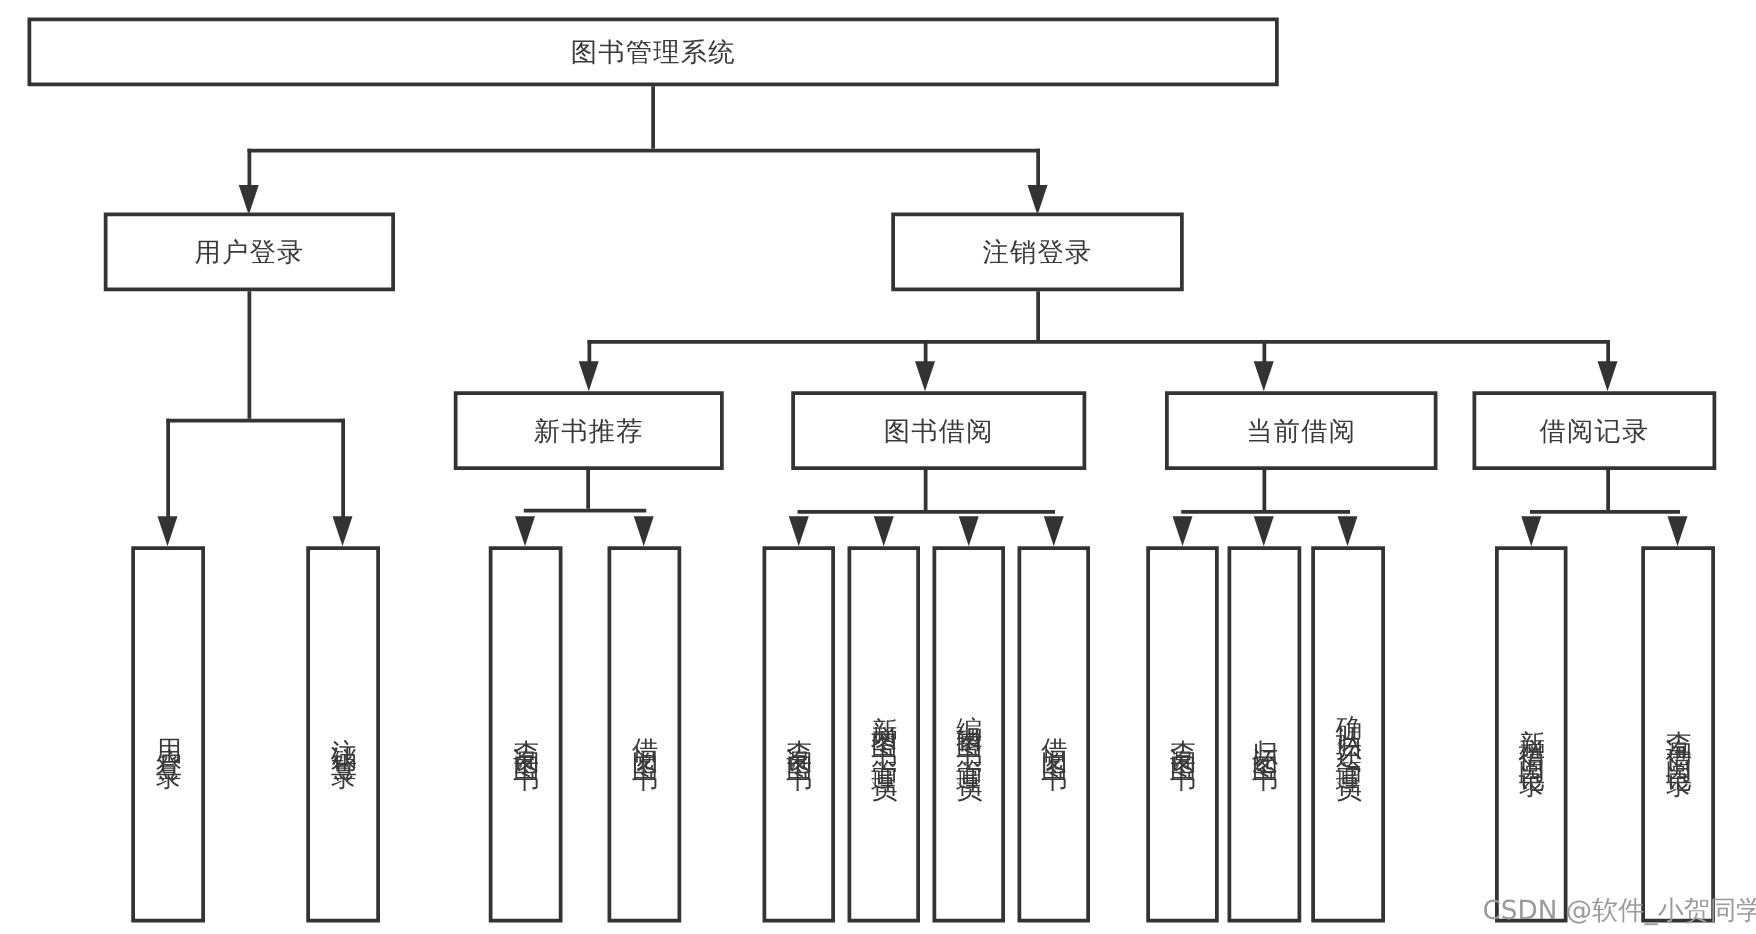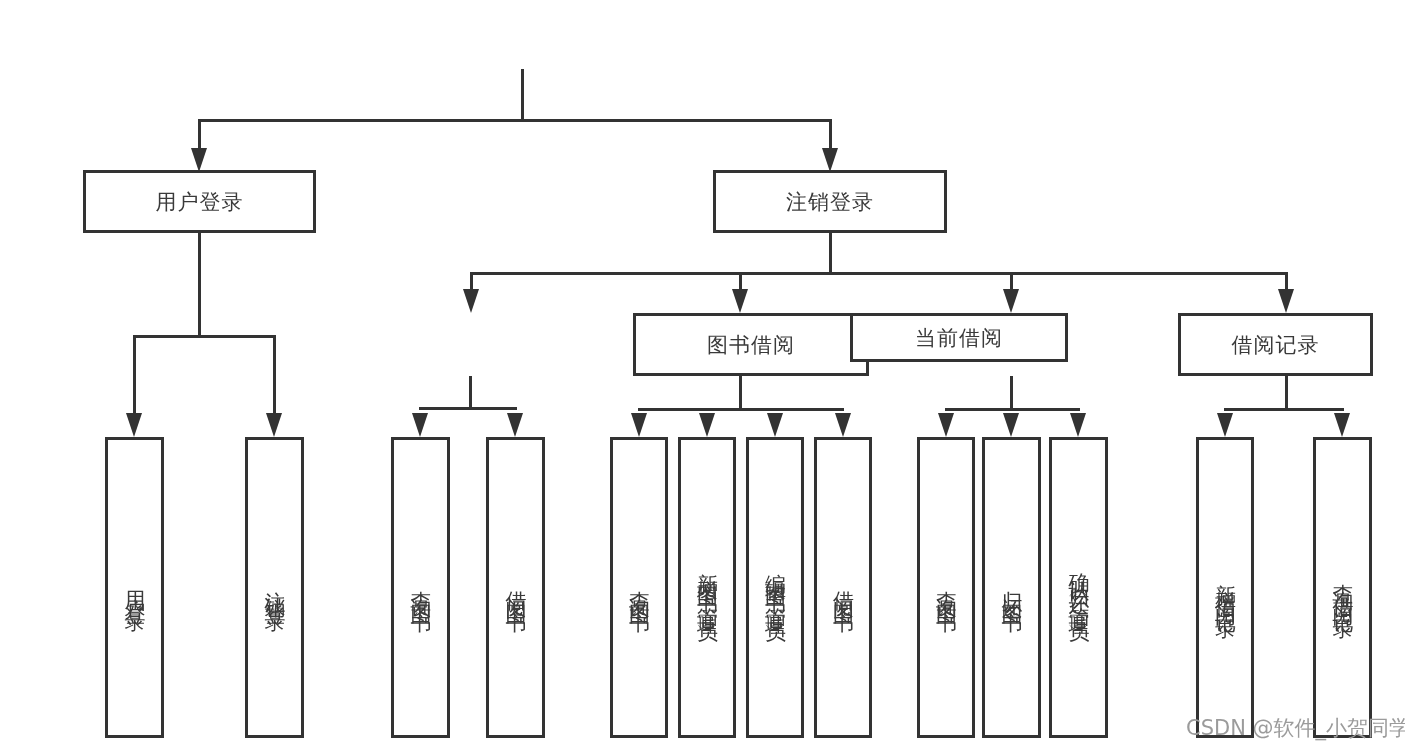--- a/index.html
+++ b/index.html
@@ -49,20 +49,21 @@
     color: #9b9b9b;
     white-space: nowrap;
     z-index: 5;
   }
 </style>
 </head>
 <body>
 
 <div class="stage">
 
+  <div class="box" style="left:22px; top:14px; width:1001px; height:55px;">图书管理系统</div>
 
   <div class="vl" style="left:521px; top:69px; height:50px;"></div>
   <div class="hl" style="left:198px; top:119px; width:634px;"></div>
   <div class="vl" style="left:198px; top:119px; height:32px;"></div>
   <div class="arw" style="left:191px; top:148px;"></div>
   <div class="vl" style="left:829px; top:119px; height:32px;"></div>
   <div class="arw" style="left:822px; top:148px;"></div>
 
   <div class="box" style="left:83px; top:170px; width:233px; height:63px;">用户登录</div>
   <div class="box" style="left:713px; top:170px; width:234px; height:63px;">注销登录</div>
@@ -78,22 +79,23 @@
   <div class="hl" style="left:470px; top:272px; width:817px;"></div>
   <div class="vl" style="left:470px; top:272px; height:18px;"></div>
   <div class="arw" style="left:463px; top:289px;"></div>
   <div class="vl" style="left:739px; top:272px; height:18px;"></div>
   <div class="arw" style="left:732px; top:289px;"></div>
   <div class="vl" style="left:1010px; top:272px; height:18px;"></div>
   <div class="arw" style="left:1003px; top:289px;"></div>
   <div class="vl" style="left:1285px; top:272px; height:18px;"></div>
   <div class="arw" style="left:1278px; top:289px;"></div>
 
+  <div class="box" style="left:363px; top:313px; width:216px; height:63px;">新书推荐</div>
   <div class="box" style="left:633px; top:313px; width:236px; height:63px;">图书借阅</div>
-  <div class="box" style="left:850px; top:313px; width:218px; height:49px;">当前借阅</div>
+  <div class="box" style="left:932px; top:313px; width:218px; height:63px;">当前借阅</div>
   <div class="box" style="left:1178px; top:313px; width:195px; height:63px;">借阅记录</div>
 
   <div class="vl" style="left:469px; top:376px; height:31px;"></div>
   <div class="hl" style="left:419px; top:407px; width:98px;"></div>
   <div class="arw" style="left:412px; top:413px;"></div>
   <div class="arw" style="left:507px; top:413px;"></div>
 
   <div class="vl" style="left:739px; top:376px; height:32px;"></div>
   <div class="hl" style="left:638px; top:408px; width:206px;"></div>
   <div class="arw" style="left:631px; top:413px;"></div>

